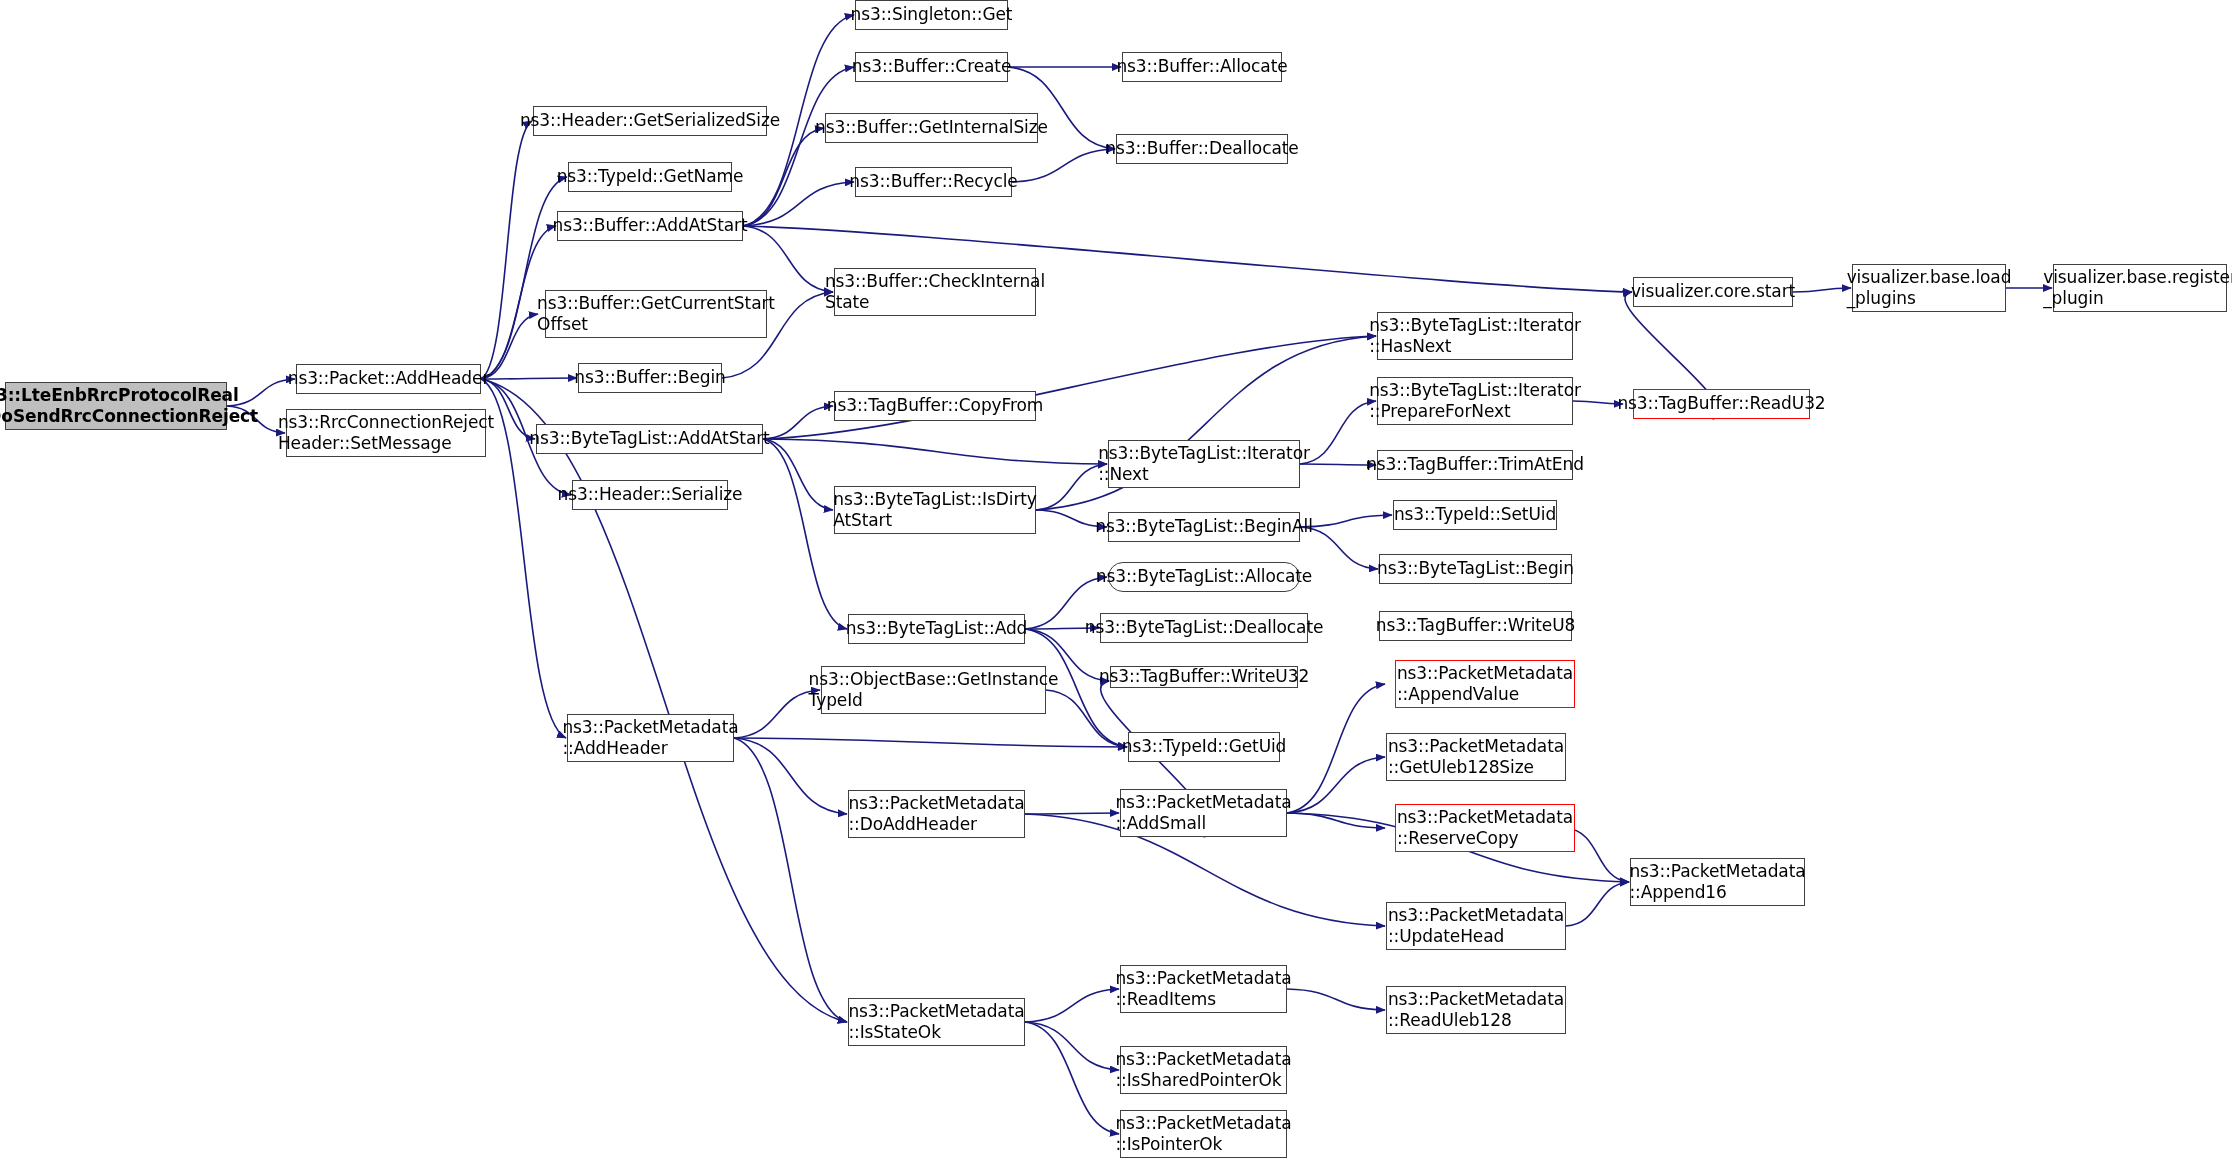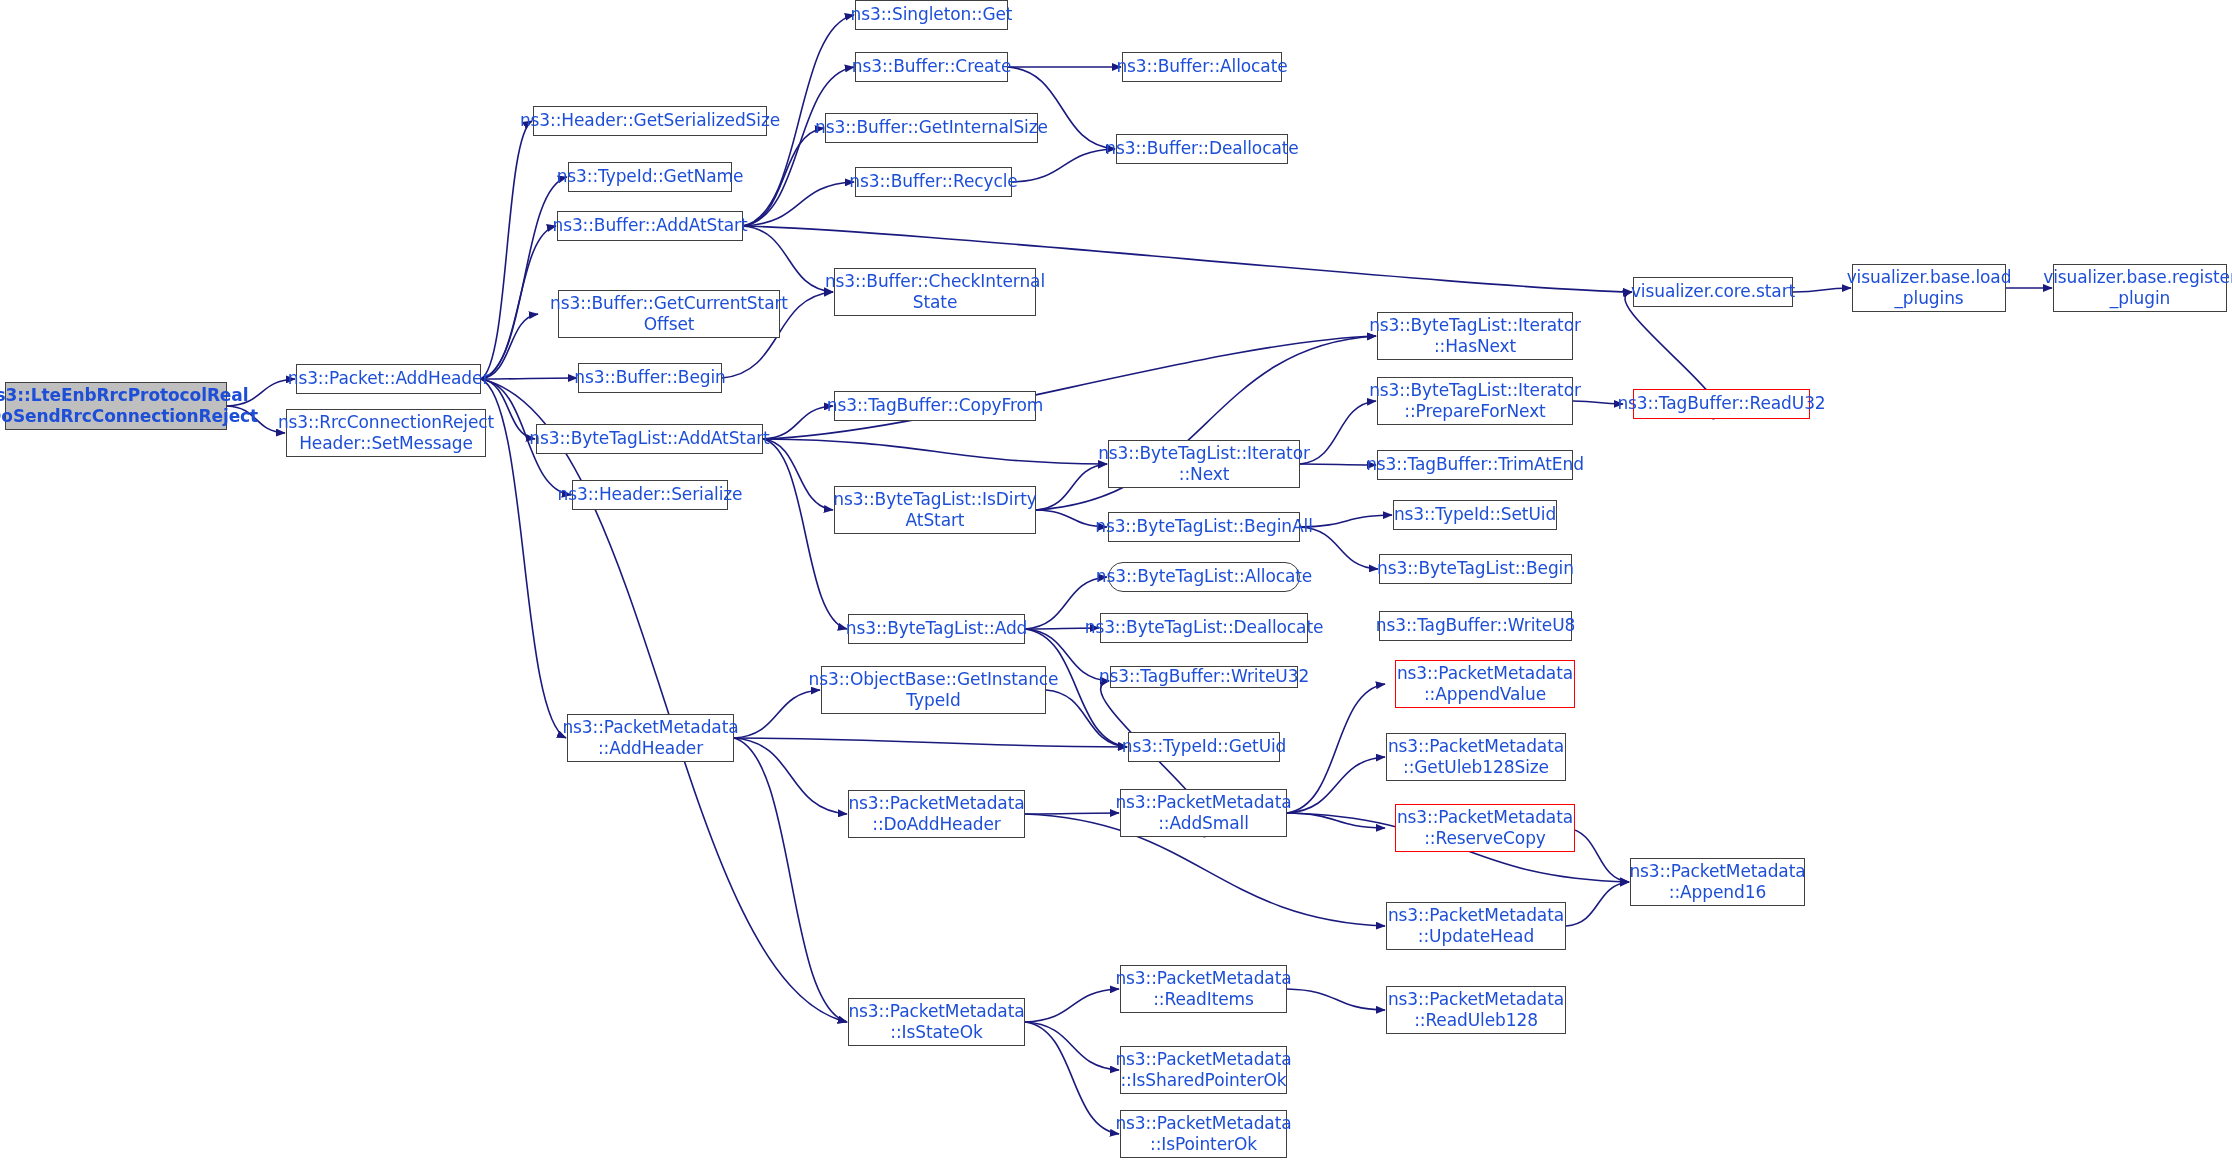--- a/index.html
+++ b/index.html
@@ -17,24 +17,23 @@
     left:0;top:0;
     width:2232px;height:1160px;
     pointer-events:none;
   }
   .node{
     position:absolute;
     box-sizing:border-box;
     display:flex;
     align-items:center;
     justify-content:center;
-    text-align:center;
     background:#ffffff;
     border:1px solid #404040;
-    color:#1d4ed8;
+    color:#000000;
     font-size:17px;
     line-height:1.26;
     letter-spacing:-0.1px;
     white-space:pre-line;
     padding:0 5px;
     z-index:3;
   }
   .node.root{
     background:#bfbfbf;
     border:1px solid #404040;
@@ -119,21 +118,21 @@
   </svg>
   <div id="node-layer">
       <div class="node root" style="left: 5px; top: 382px; width: 222px; height: 48px;">ns3::LteEnbRrcProtocolReal
 ::DoSendRrcConnectionReject</div>
       <div class="node" style="left: 296px; top: 364px; width: 185px; height: 30px;">ns3::Packet::AddHeader</div>
       <div class="node" style="left: 286px; top: 409px; width: 200px; height: 48px;">ns3::RrcConnectionReject
 Header::SetMessage</div>
       <div class="node" style="left: 533px; top: 106px; width: 234px; height: 30px;">ns3::Header::GetSerializedSize</div>
       <div class="node" style="left: 568px; top: 162px; width: 164px; height: 30px;">ns3::TypeId::GetName</div>
       <div class="node" style="left: 557px; top: 211px; width: 186px; height: 30px;">ns3::Buffer::AddAtStart</div>
-      <div class="node" style="left: 558px; top: 290px; width: 222px; height: 48px;">ns3::Buffer::GetCurrentStart
+      <div class="node" style="left: 545px; top: 290px; width: 222px; height: 48px;">ns3::Buffer::GetCurrentStart
 Offset</div>
       <div class="node" style="left: 578px; top: 363px; width: 144px; height: 30px;">ns3::Buffer::Begin</div>
       <div class="node" style="left: 536px; top: 424px; width: 227px; height: 30px;">ns3::ByteTagList::AddAtStart</div>
       <div class="node" style="left: 572px; top: 480px; width: 156px; height: 30px;">ns3::Header::Serialize</div>
       <div class="node" style="left: 567px; top: 714px; width: 167px; height: 48px;">ns3::PacketMetadata
 ::AddHeader</div>
       <div class="node" style="left: 855px; top: 0px; width: 153px; height: 30px;">ns3::Singleton::Get</div>
       <div class="node" style="left: 855px; top: 52px; width: 153px; height: 30px;">ns3::Buffer::Create</div>
       <div class="node" style="left: 825px; top: 113px; width: 213px; height: 30px;">ns3::Buffer::GetInternalSize</div>
       <div class="node" style="left: 855px; top: 167px; width: 157px; height: 30px;">ns3::Buffer::Recycle</div>

